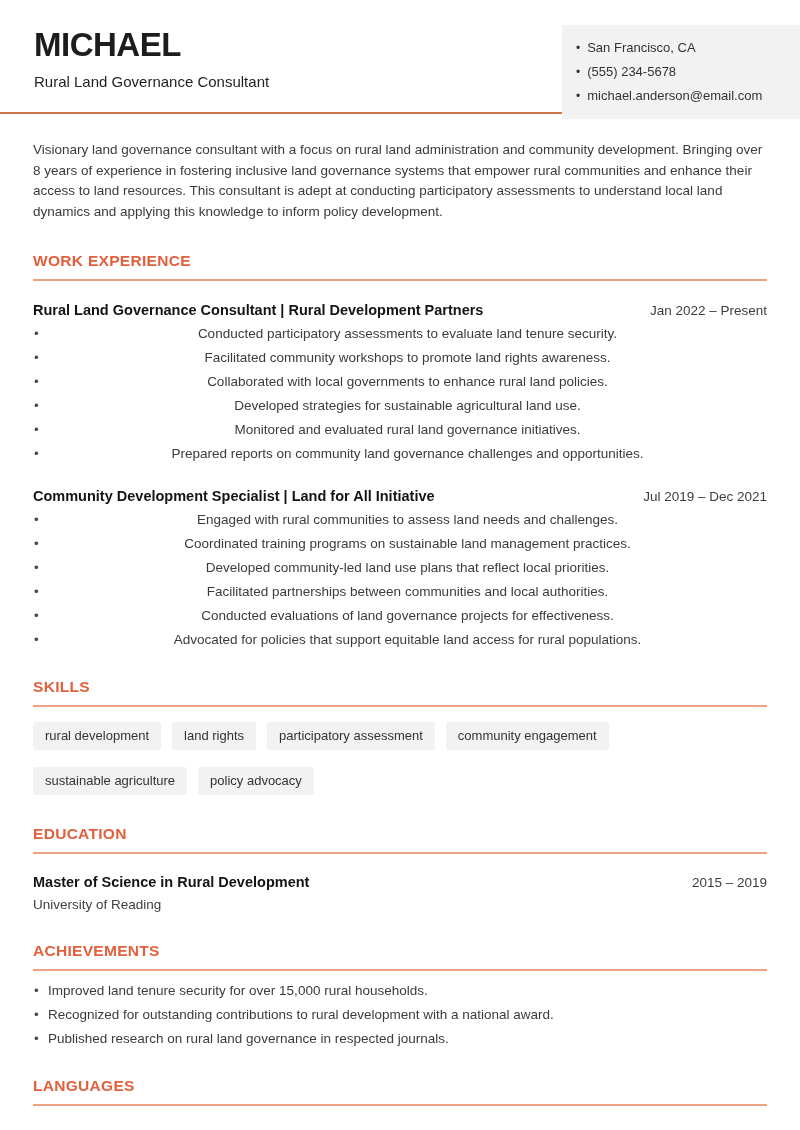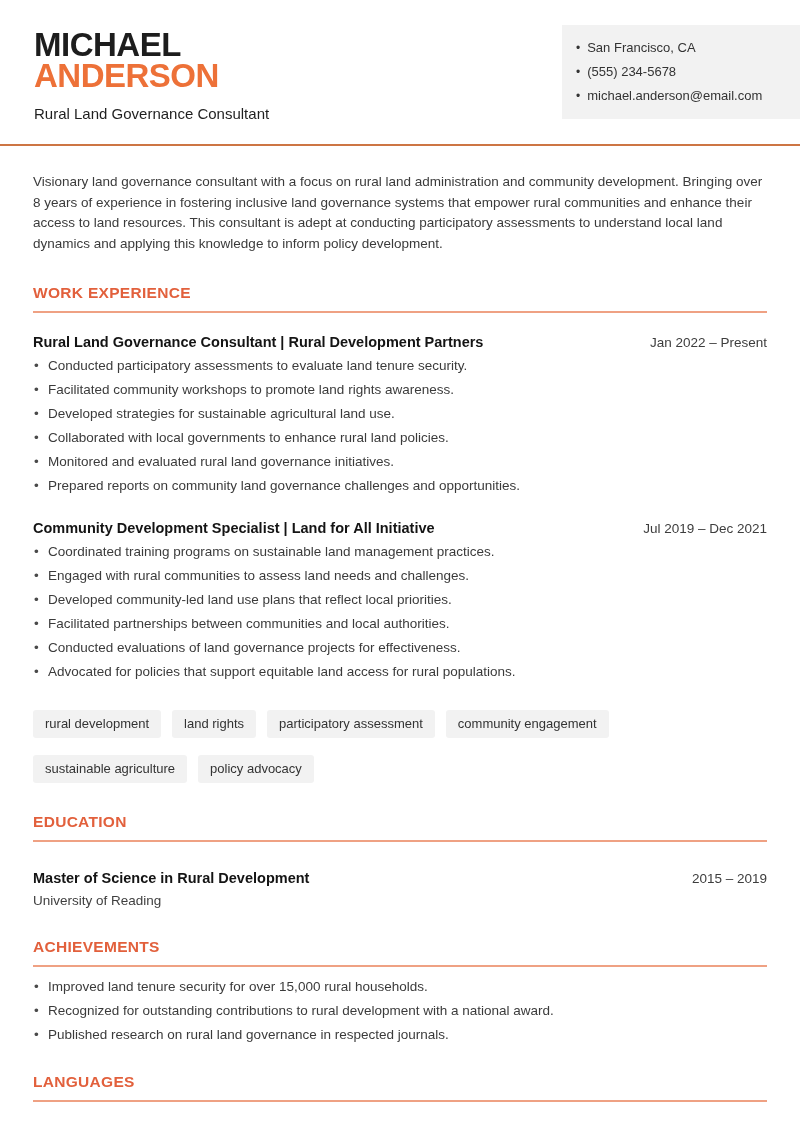--- a/index.html
+++ b/index.html
@@ -80,21 +80,21 @@
   .section-title {
     font-size: 15.5px;
     font-weight: 700;
     letter-spacing: 0.3px;
     color: #e2603c;
     padding-bottom: 9px;
     border-bottom: 2px solid #efa183;
   }
 
   
-  .job { margin-top: 21px; }
+  .job { margin-top: 21px; text-align: center; }
   .job-header {
     display: flex;
     justify-content: space-between;
     align-items: baseline;
   }
   .job-title {
     font-size: 14.5px;
     font-weight: 700;
     color: #141414;
   }
@@ -136,21 +136,21 @@
     padding: 6px 12px 7px 12px;
     font-size: 13px;
     color: #333333;
   }
 
   
   .edu-header {
     display: flex;
     justify-content: space-between;
     align-items: baseline;
-    margin-top: 28px;
+    margin-top: 20px;
   }
   .edu-degree {
     font-size: 14.5px;
     font-weight: 700;
     color: #141414;
   }
   .edu-date {
     font-size: 13.5px;
     color: #3d3d3d;
     white-space: nowrap;
@@ -159,21 +159,20 @@
     margin-top: 7px;
     font-size: 13.5px;
     color: #3f3f3f;
   }
 </style>
 </head>
 <body>
 
 <div class="header">
   <div class="name-first">MICHAEL</div>
-  <div class="name-last">ANDERSON</div>
   <div class="header-role">Rural Land Governance Consultant</div>
 
   <div class="contact-box">
     <div class="contact-item">
       <span class="contact-bullet">•</span>
       <span>San Francisco, CA</span>
     </div>
     <div class="contact-item">
       <span class="contact-bullet">•</span>
       <span>(555) 234-5678</span>
@@ -195,44 +194,45 @@
     <div class="section-title">WORK EXPERIENCE</div>
 
     <div class="job">
       <div class="job-header">
         <span class="job-title">Rural Land Governance Consultant | Rural Development Partners</span>
         <span class="job-date">Jan 2022 – Present</span>
       </div>
       <ul class="bullets">
         <li>Conducted participatory assessments to evaluate land tenure security.</li>
         <li>Facilitated community workshops to promote land rights awareness.</li>
+        <li>Collaborated with local governments to enhance rural land policies.</li>
         <li>Developed strategies for sustainable agricultural land use.</li>
-        <li>Collaborated with local governments to enhance rural land policies.</li>
         <li>Monitored and evaluated rural land governance initiatives.</li>
         <li>Prepared reports on community land governance challenges and opportunities.</li>
       </ul>
     </div>
 
     <div class="job" style="margin-top: 26px;">
       <div class="job-header">
         <span class="job-title">Community Development Specialist | Land for All Initiative</span>
         <span class="job-date">Jul 2019 – Dec 2021</span>
       </div>
       <ul class="bullets">
+        <li>Engaged with rural communities to assess land needs and challenges.</li>
         <li>Coordinated training programs on sustainable land management practices.</li>
-        <li>Engaged with rural communities to assess land needs and challenges.</li>
         <li>Developed community-led land use plans that reflect local priorities.</li>
         <li>Facilitated partnerships between communities and local authorities.</li>
         <li>Conducted evaluations of land governance projects for effectiveness.</li>
         <li>Advocated for policies that support equitable land access for rural populations.</li>
       </ul>
     </div>
   </div>
 
   <div class="section">
+    <div class="section-title">SKILLS</div>
     <div class="tags">
       <span class="tag">rural development</span>
       <span class="tag">land rights</span>
       <span class="tag">participatory assessment</span>
       <span class="tag">community engagement</span>
       <span class="tag">sustainable agriculture</span>
       <span class="tag">policy advocacy</span>
     </div>
   </div>
 

